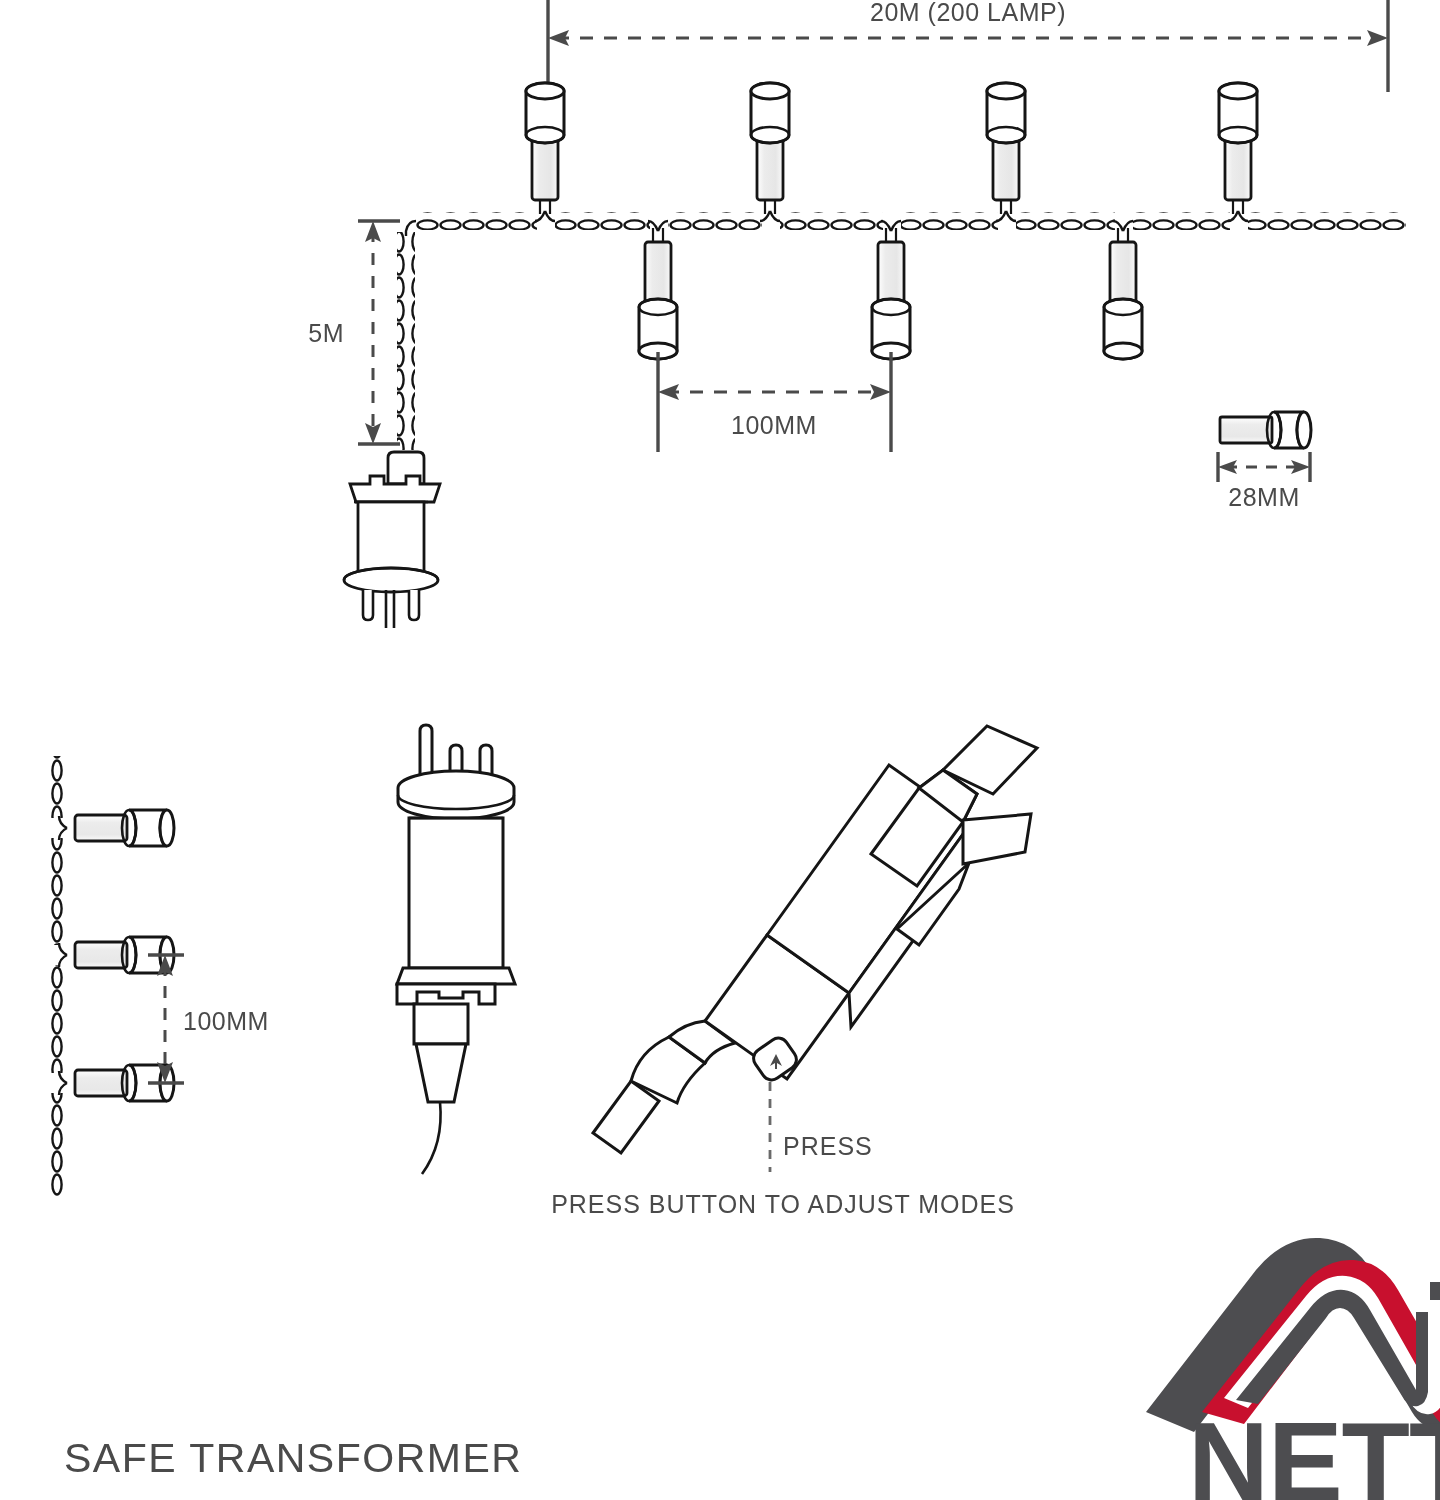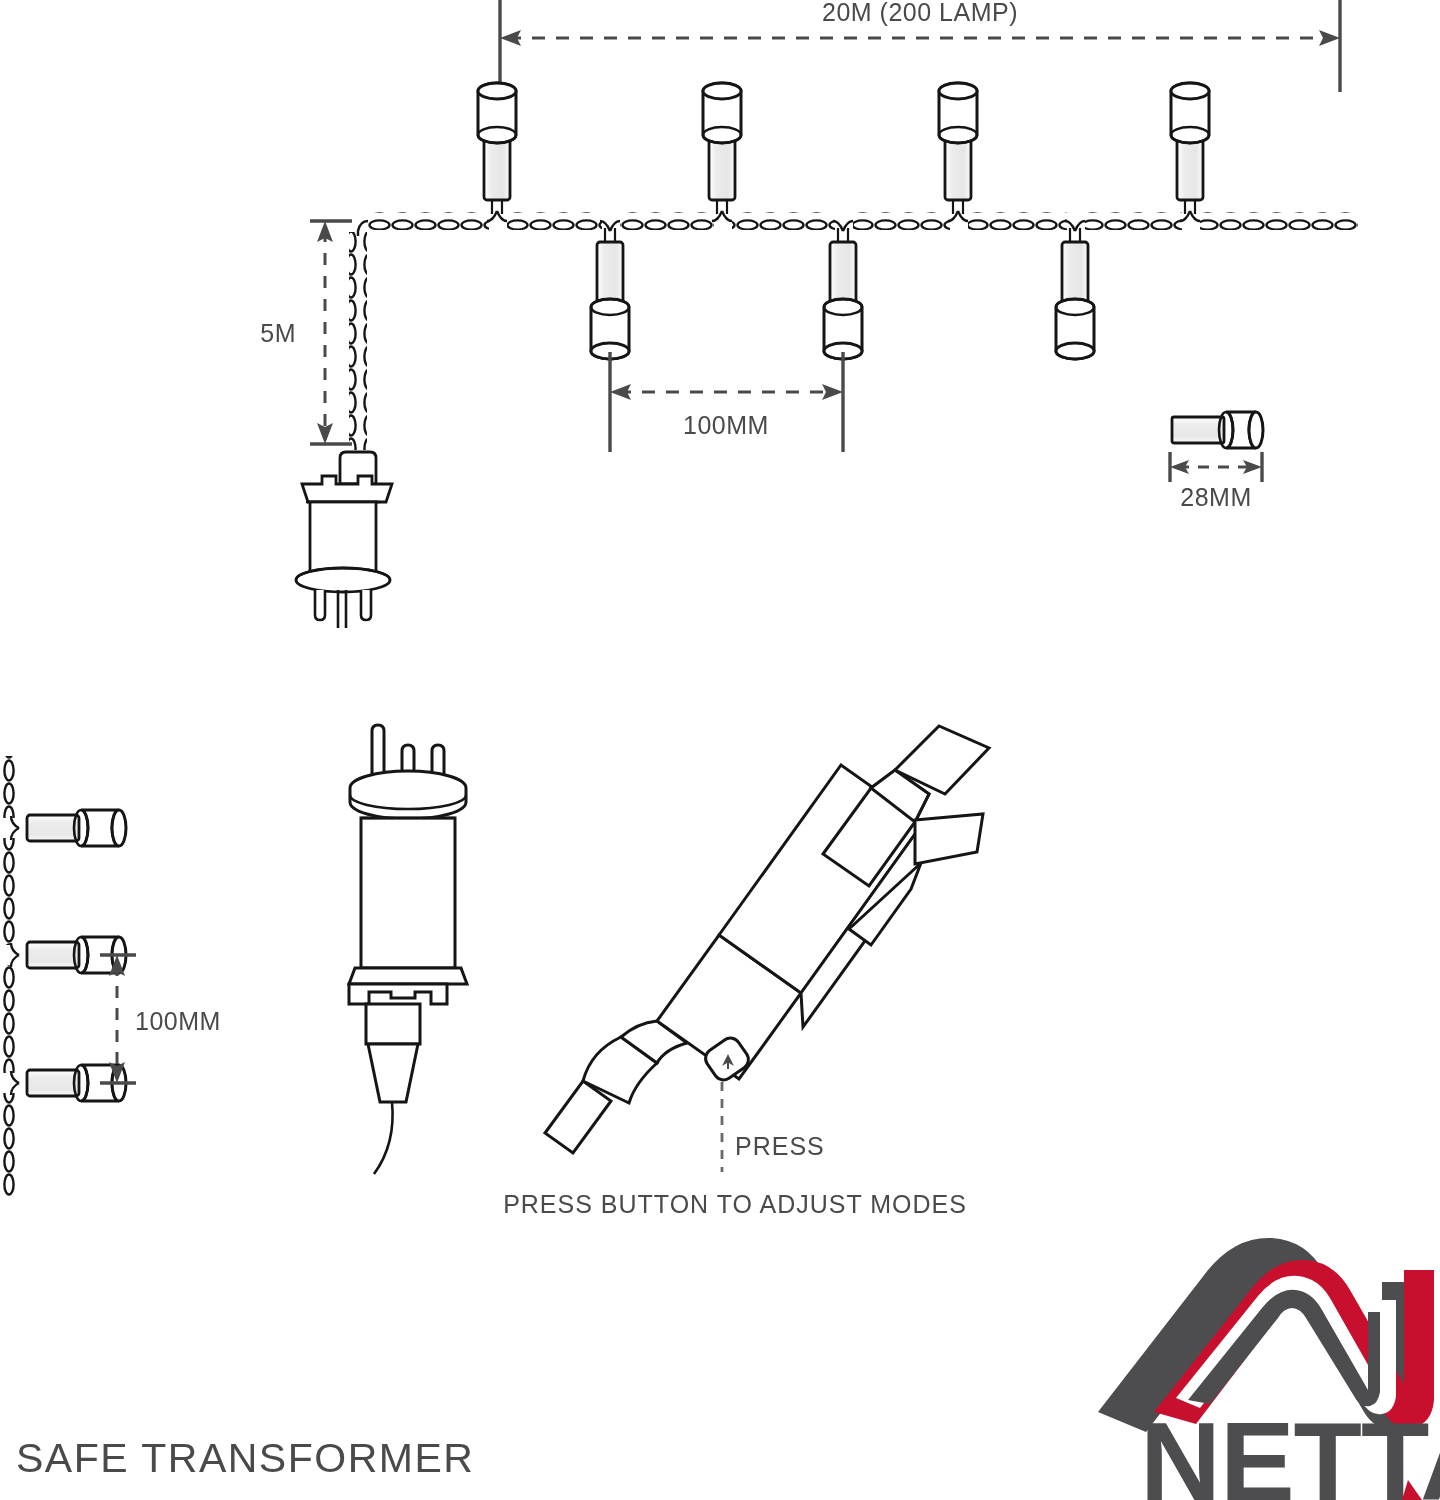--- a/index.html
+++ b/index.html
@@ -1,18 +1,18 @@
 <!DOCTYPE html>
 <html><head>
 <meta charset="utf-8">
 <style>
   html,body{margin:0;padding:0;background:#ffffff;}
   body{width:1440px;height:1500px;position:relative;overflow:hidden;
        font-family:"Liberation Sans","DejaVu Sans",sans-serif;}
-  #stage{position:absolute;left:0;top:0;width:1140px;height:1500px;}
+  #stage{position:absolute;left:0;top:0;width:1140px;height:1500px;padding-left:48px;}
   svg{display:block;}
   .dimtext{font-family:"Liberation Sans","DejaVu Sans",sans-serif;
            fill:#4a4a4a;font-size:25px;letter-spacing:0.5px;}
   .captext{font-family:"Liberation Sans","DejaVu Sans",sans-serif;
            fill:#4a4a4a;font-size:25px;letter-spacing:1px;}
   .footext{font-family:"Liberation Sans","DejaVu Sans",sans-serif;
            fill:#4a4a4a;font-size:41px;letter-spacing:1.5px;}
   .logotext{font-family:"Liberation Sans","DejaVu Sans",sans-serif;
             fill:#4d4d50;font-size:112px;font-weight:bold;letter-spacing:-1px;}
 </style>

